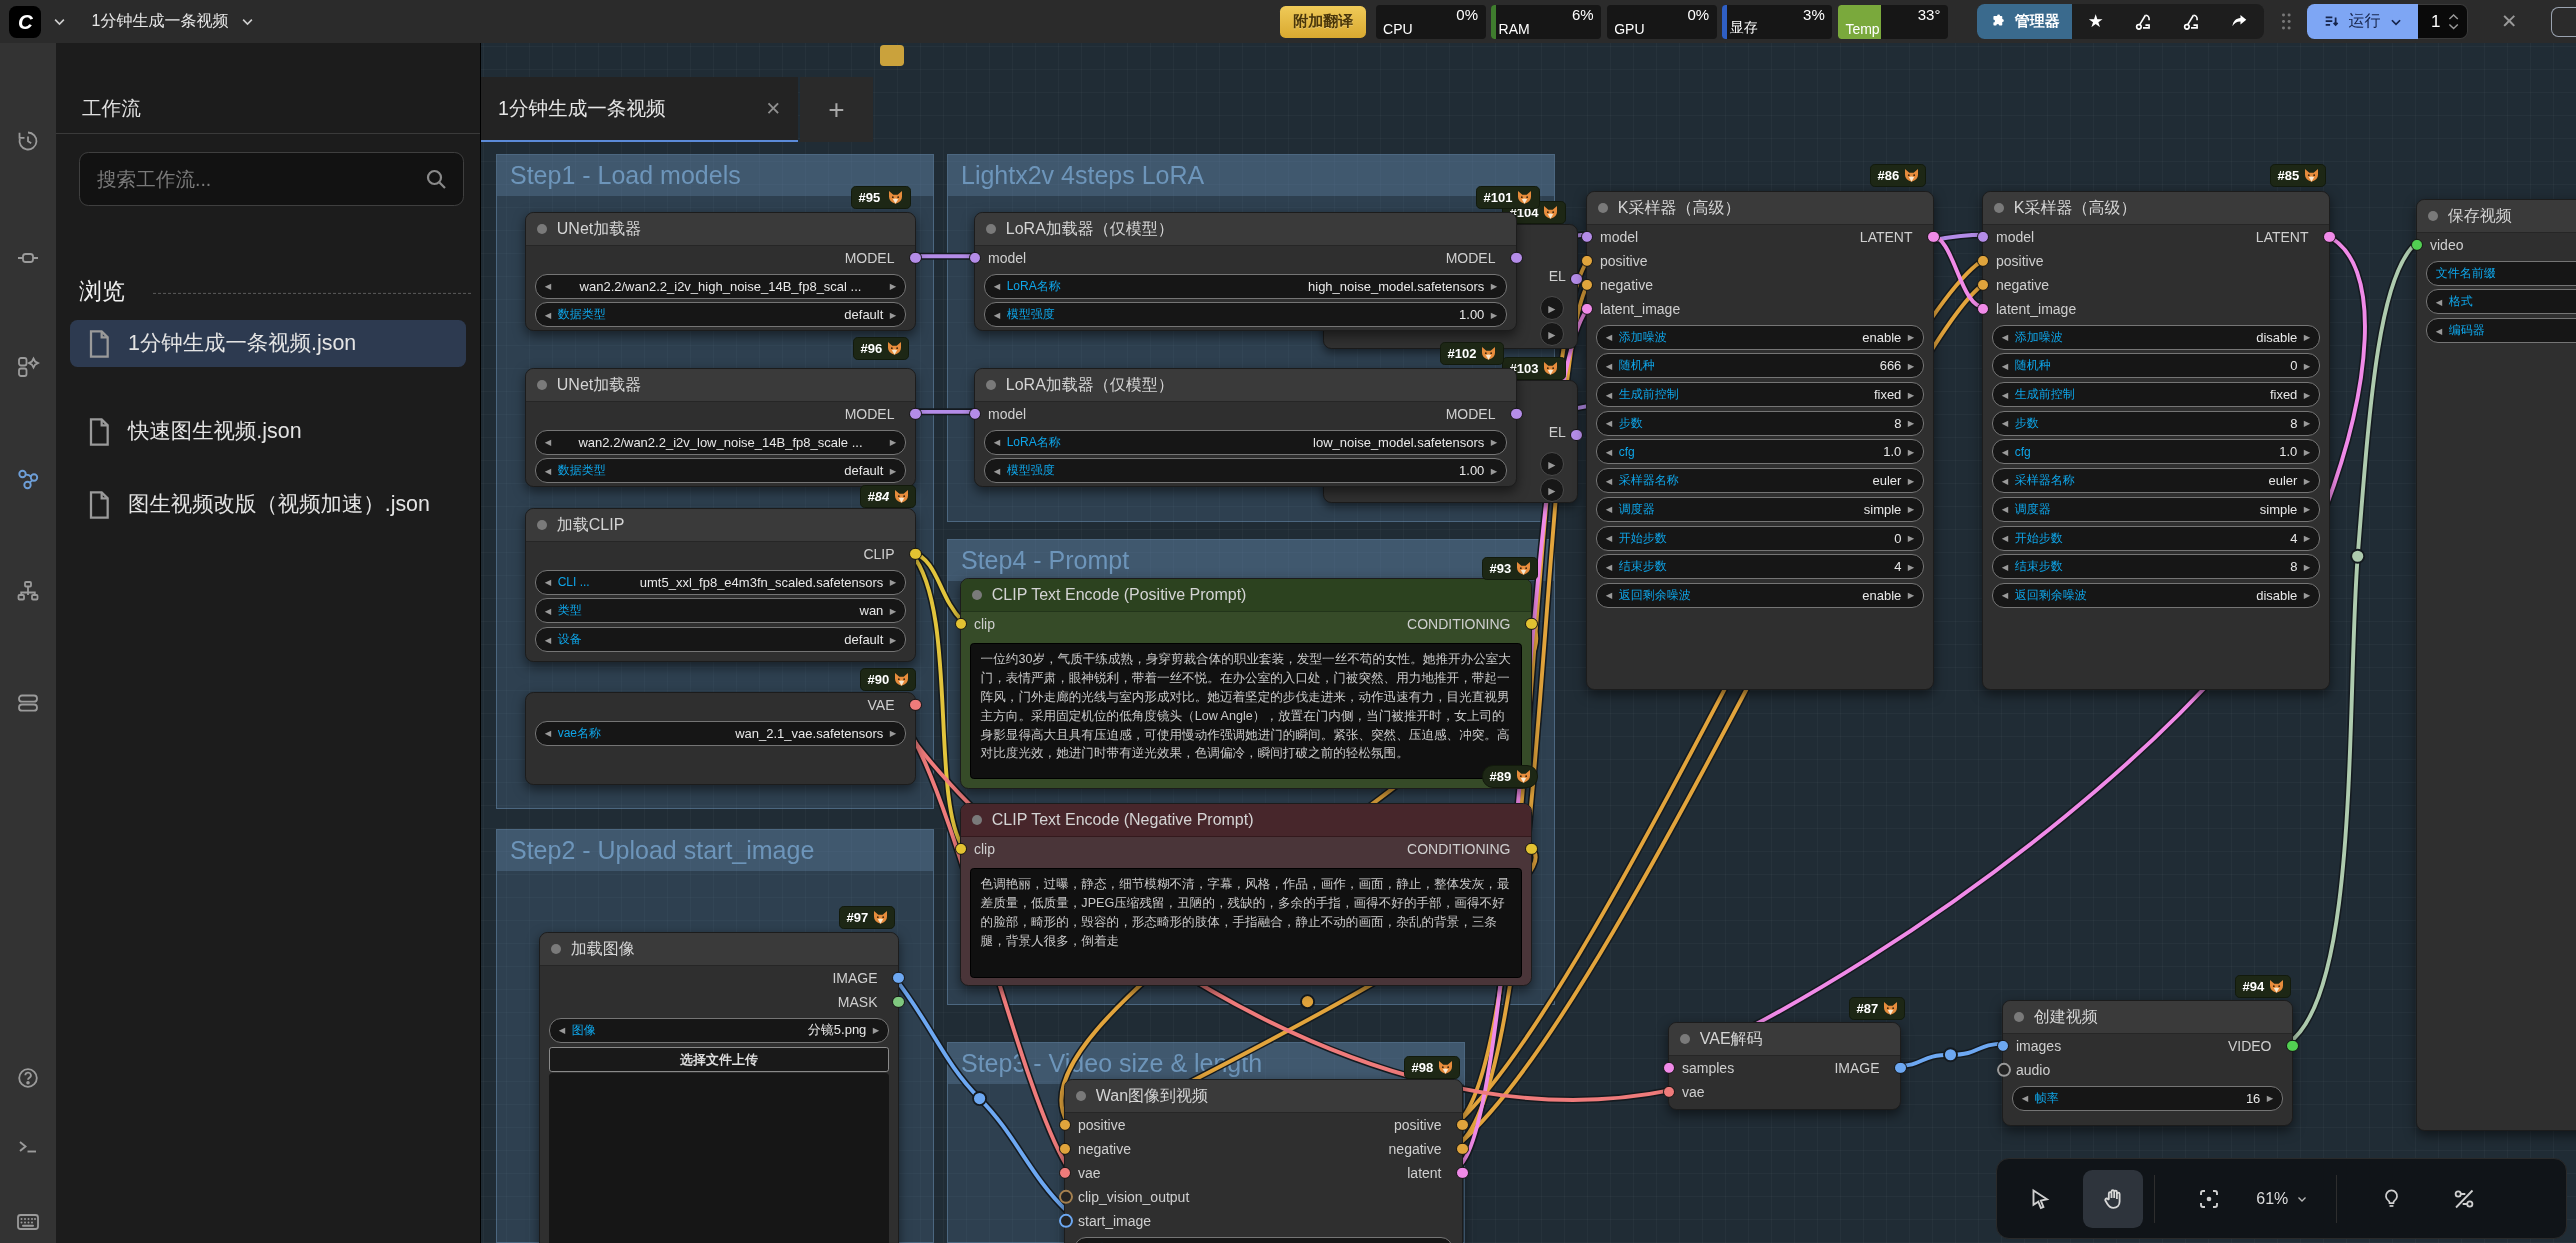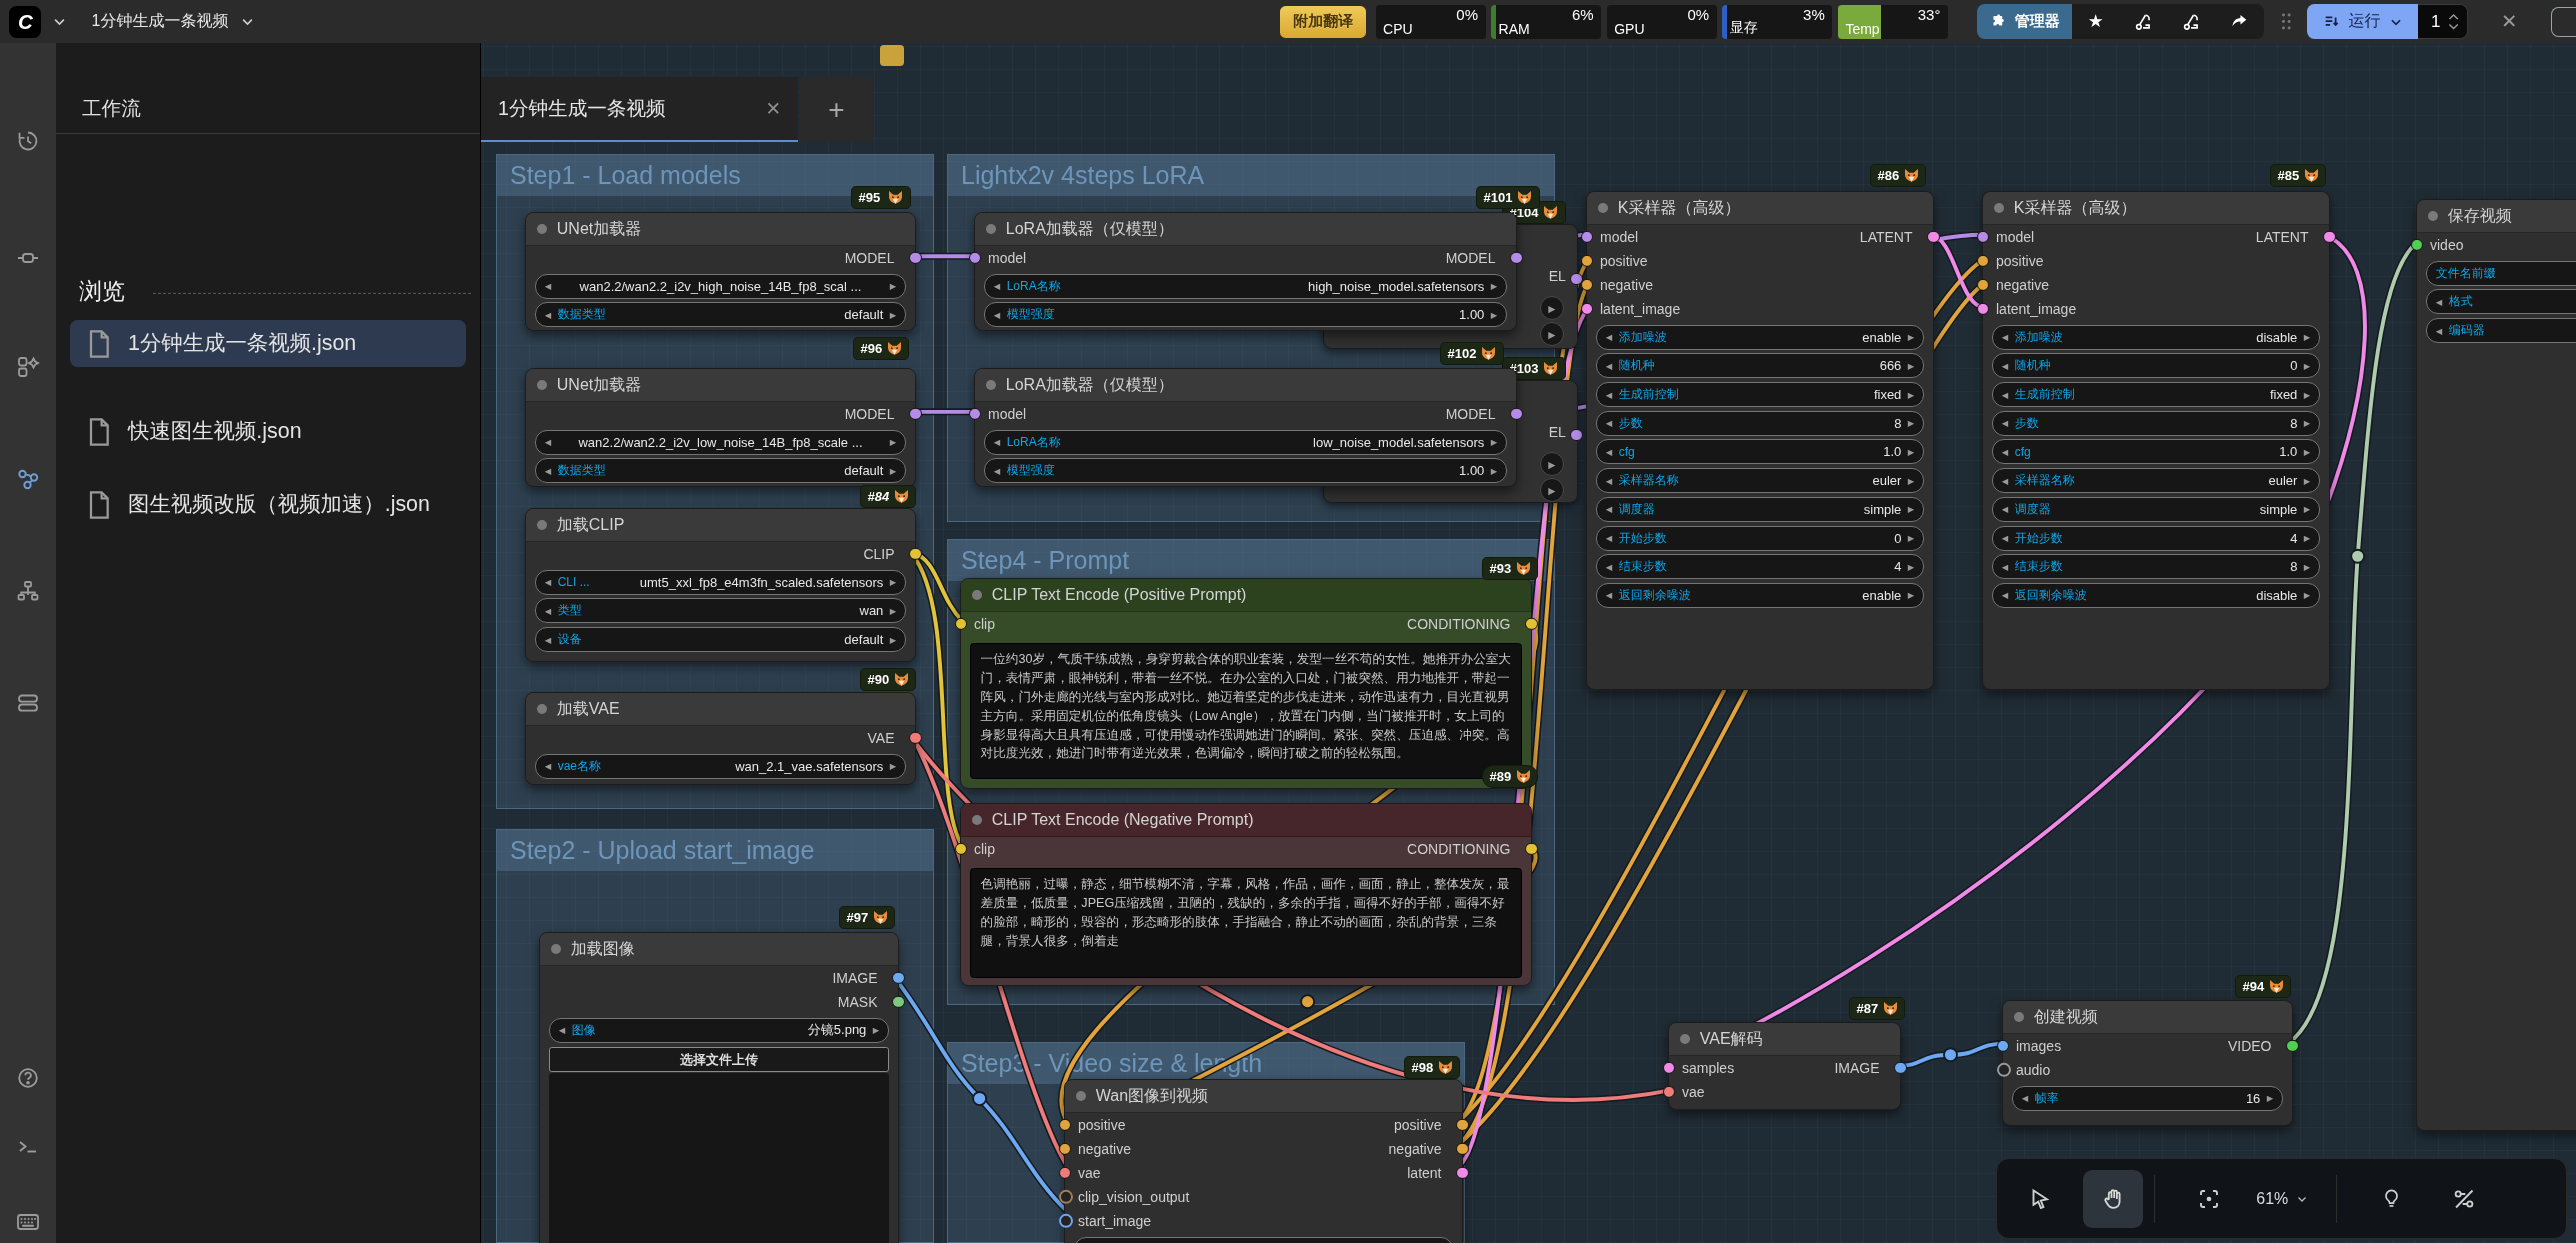--- a/index.html
+++ b/index.html
@@ -267,24 +267,20 @@
         <span class="arr">▶</span>
       </div>
       <div class="pill">
         <span class="arr">◀</span>
         <span class="wl">设备</span>
         <span class="wv">default</span>
         <span class="arr">▶</span>
       </div>
     </div>
     <div class="node" style="left: 525px; top: 692px; width: 391px; height: 93px;">
-      <div class="nh">
-        <div class="ndot"></div>
-        <div class="ntitle">加载VAE</div>
-      </div>
       <div class="prow">
         <div class="plab r" style="right: 20.5px;">VAE</div>
         <div class="pdot out" style="background: rgb(239, 123, 123);"></div>
       </div>
       <div class="pill">
         <span class="arr">◀</span>
         <span class="wl">vae名称</span>
         <span class="wv">wan_2.1_vae.safetensors</span>
         <span class="arr">▶</span>
       </div>
@@ -913,20 +909,27 @@
     </svg>
   <svg class="rail-ic" style="top:1167px" viewBox="0 0 24 24" fill="none" stroke="#9b9b9b" stroke-width="1.8">
       <rect x="2" y="5" width="20" height="14" rx="2.5"></rect>
       <path d="M5.5 9 h.01 M9 9 h.01 M12.5 9 h.01 M16 9 h.01 M19 9 h.01 M5.5 12.5 h.01 M9 12.5 h.01 M12.5 12.5 h.01 M16 12.5 h.01 M7 15.8 h10" stroke-linecap="round" stroke-width="2"></path>
     </svg>
 </div>
 
 <div id="panel">
   <div class="ph">工作流</div>
   <div class="pdiv"></div>
+  <div class="searchbox">
+    <input placeholder="搜索工作流..." style="">
+    <svg width="24" height="24" viewBox="0 0 24 24" fill="none" stroke="#8a8a8a" stroke-width="2.2">
+        <circle cx="10.5" cy="10.5" r="6.5"></circle>
+        <path d="M15.5 15.5 L21 21"></path>
+      </svg>
+  </div>
   <div class="browse-row">
     <span class="browse-t">浏览</span>
     <span class="browse-dash"></span>
   </div>
   <div class="fitem sel" style="top:277px">
     <svg width="32" height="32" viewBox="0 0 24 24" fill="none" stroke="#9a9a9a" stroke-width="1.7">
         <path d="M6 2.5 h8 l4.5 4.5 V21.5 H6 Z"></path>
         <path d="M14 2.5 V7 h4.5"></path>
       </svg>
     <span class="ftext">1分钟生成一条视频.json</span>

